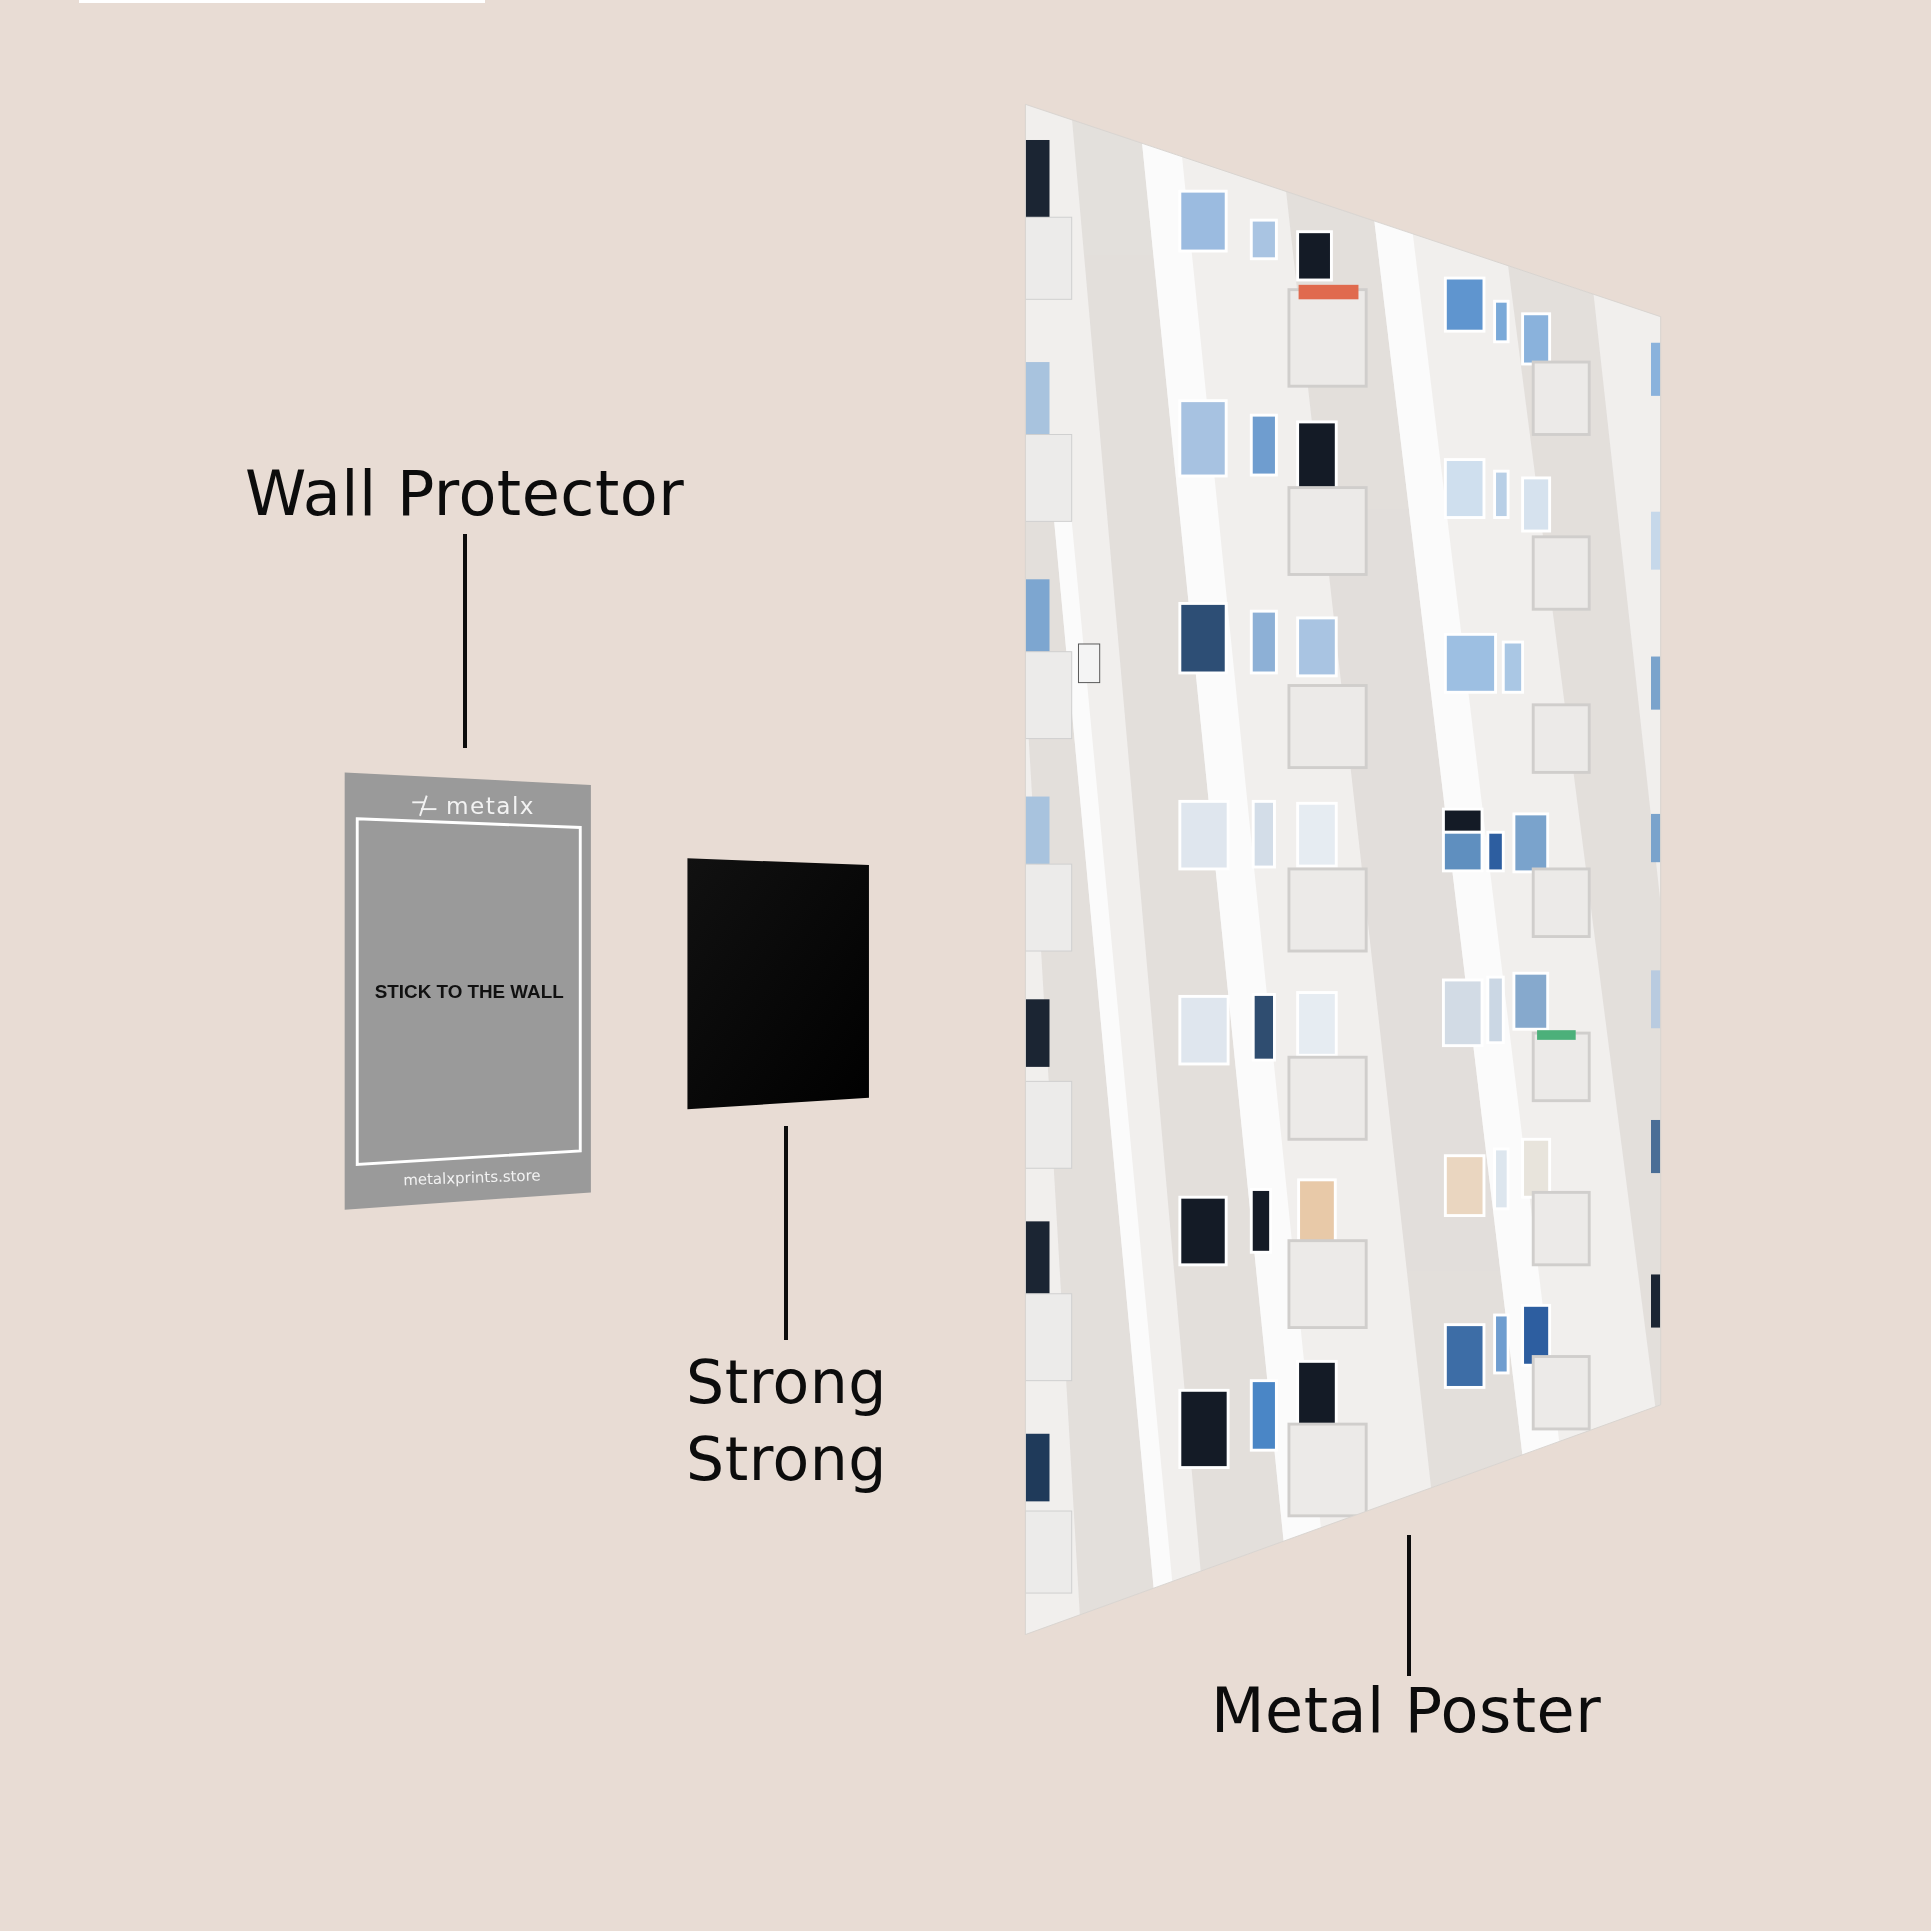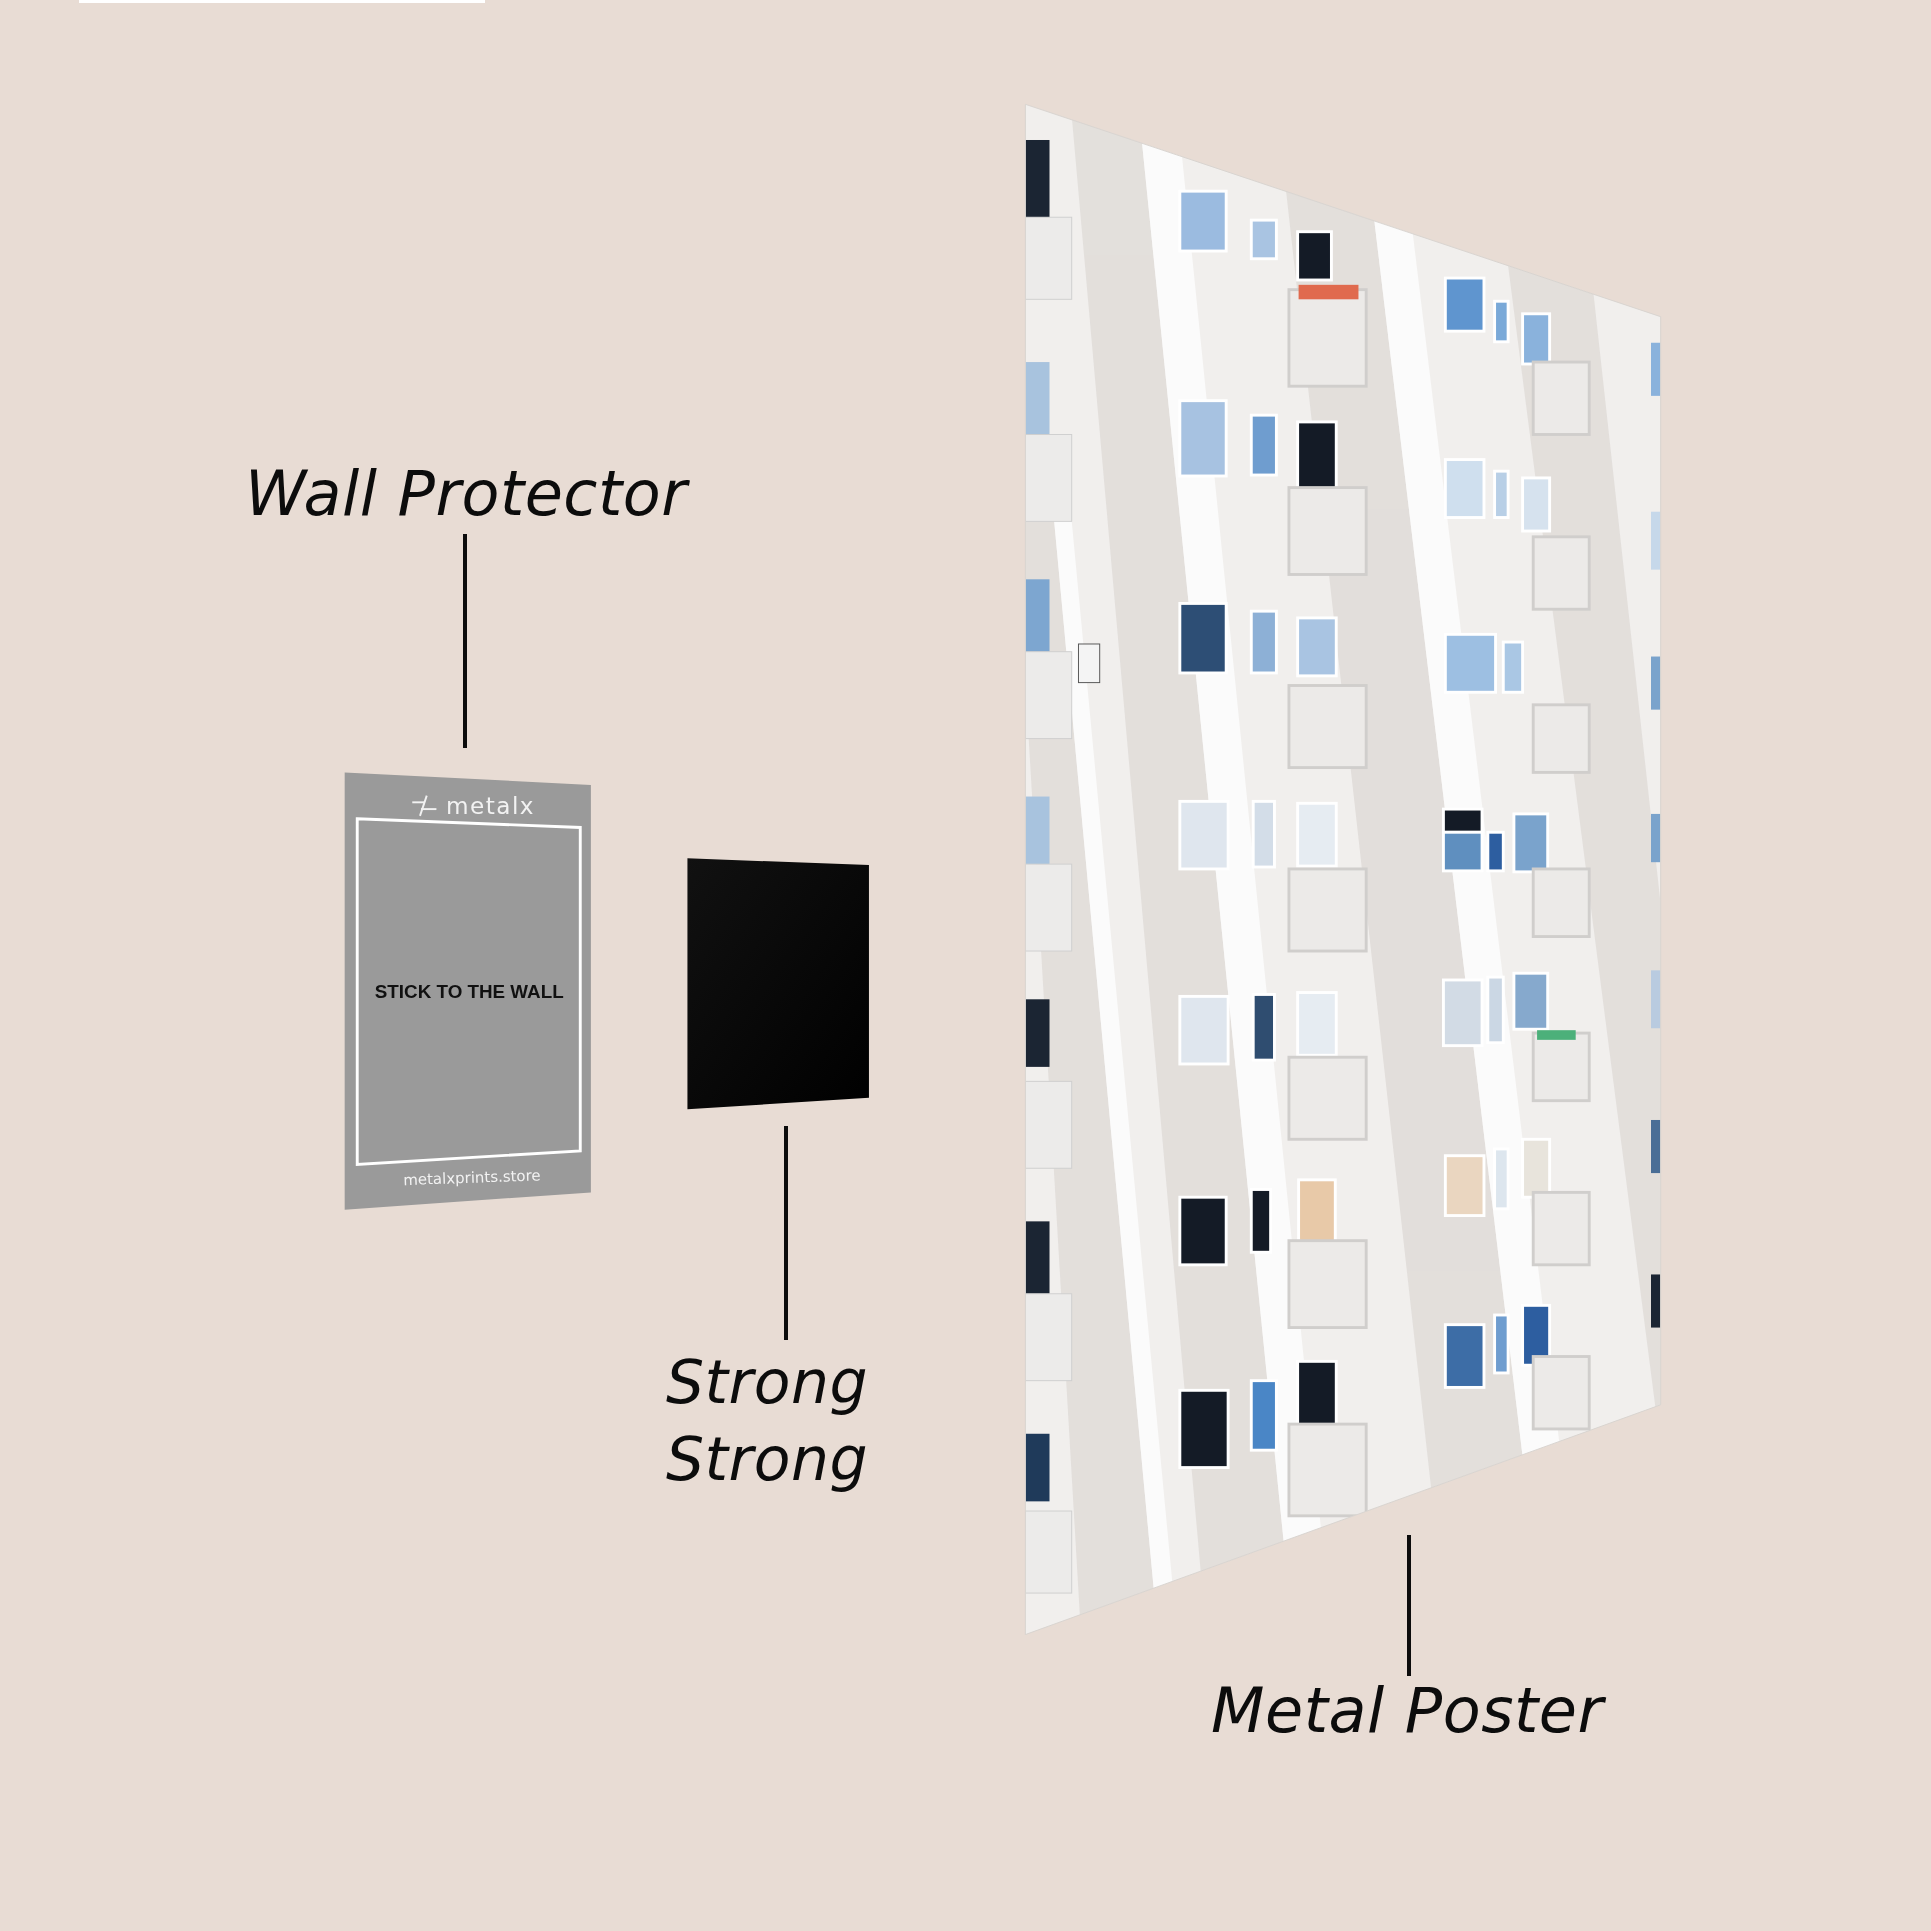--- a/index.html
+++ b/index.html
@@ -7,24 +7,24 @@
     width: 1931px; height: 1931px; position: relative; overflow: hidden;
     background: #e8dcd4;
     font-family: "DejaVu Sans", sans-serif;
   }
   .top-strip {
     position: absolute; left: 79px; top: 0; width: 406px; height: 2.9px;
     background: #ffffff;
   }
   .label {
     position: absolute; color: #0c0c0c; font-family: "DejaVu Sans", sans-serif;
-    font-weight: normal; letter-spacing: 0.5px; white-space: nowrap; line-height: 1; font-style: italic;
+    font-weight: normal; letter-spacing: 0.5px; white-space: nowrap; line-height: 1;
   }
   .label-wall { left: 245px; top: 463px; font-size: 62px; }
-  .label-magnet { left: 666px; top: 1344px; font-size: 60px; width: 241px; line-height: 77px; }
+  .label-magnet { left: 666px; top: 1344px; font-size: 60px; text-align: center; width: 241px; line-height: 77px; }
   .label-poster { left: 1211px; top: 1680px; font-size: 62px; }
   .connector { position: absolute; width: 3.9px; background: #0c0c0c; }
   .conn-wall { left: 463px; top: 534px; height: 214px; }
   .conn-magnet { left: 784px; top: 1126px; height: 214px; }
   .conn-poster { left: 1407px; top: 1535px; height: 141px; }
   svg.scene { position: absolute; left: 0; top: 0; }
 </style>
 </head>
 <body>
 

